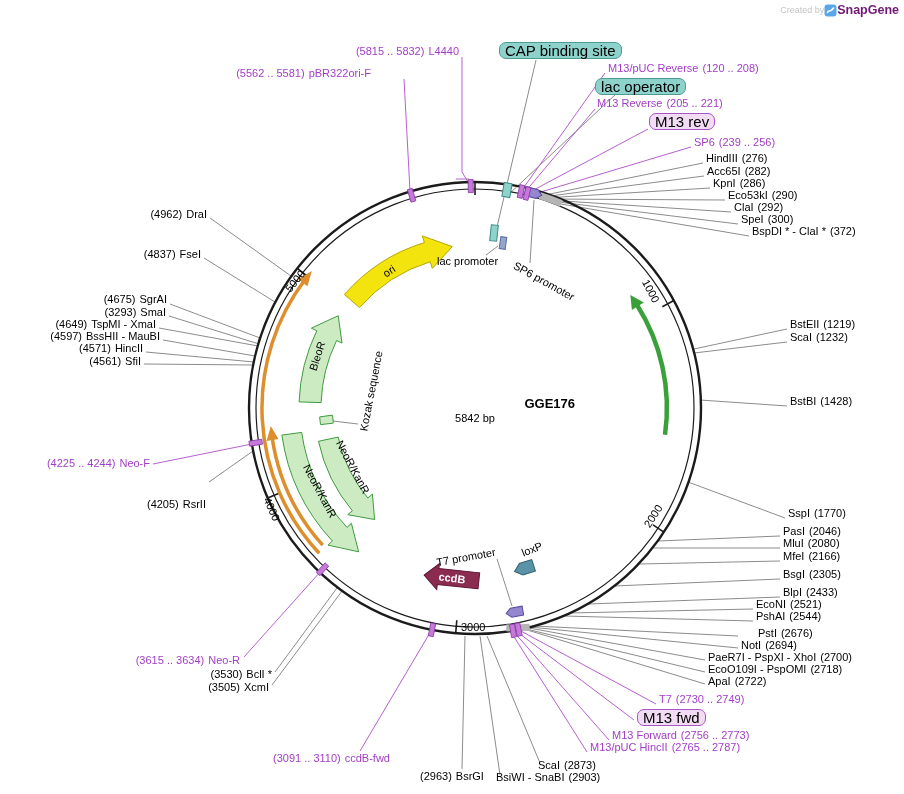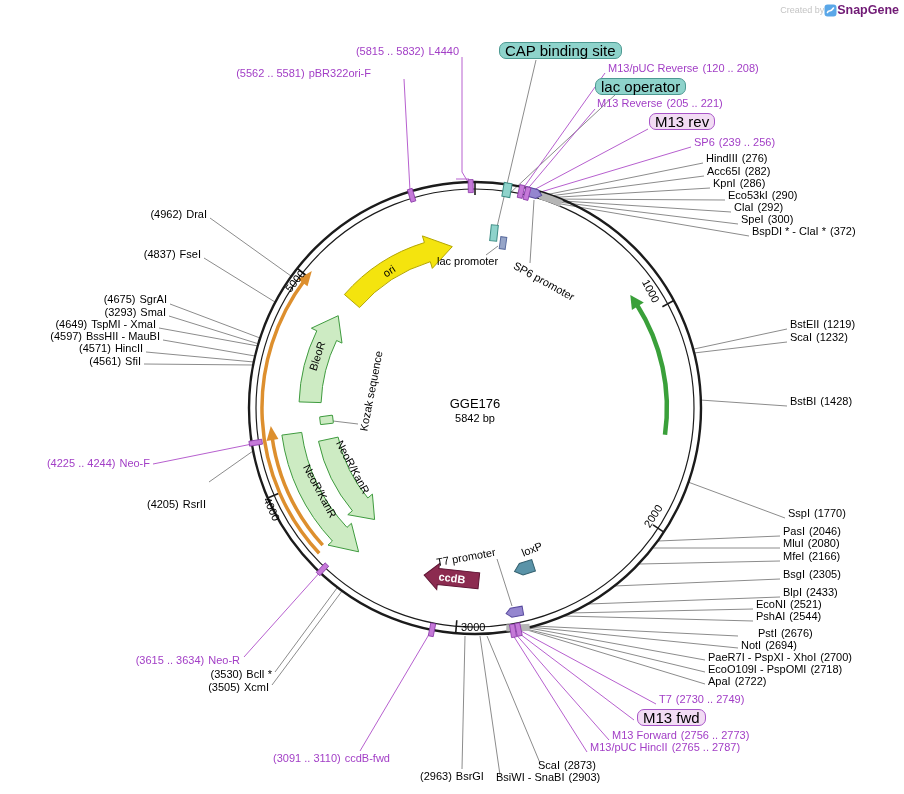--- a/index.html
+++ b/index.html
@@ -9,22 +9,22 @@
   .stage svg.map{position:absolute;left:0;top:0}
   .lbl{position:absolute;font-size:11px;line-height:13px;color:#000;white-space:nowrap}
   .lbl b{font-weight:normal}
   .pos{margin-left:4px}
   .posr{margin-right:4px}
   .pp{color:#a23ec6}
   .feat{position:absolute;font-size:11px;line-height:12px;color:#000;white-space:nowrap}
   .box{position:absolute;font-size:15px;line-height:13px;padding:1px 5px;border-radius:7px;white-space:nowrap}
   .teal{background:#8ed3cb;border:1px solid #4d9a92;color:#000}
   .plum{background:#f2dcf4;border:1px solid #a855c8;color:#000}
-  .title-name{position:absolute;left:375px;top:396px;width:200px;text-align:center;
-              font-weight:normal;font-size:13px;color:#000}
+  .title-name{position:absolute;left:375px;top:396px;width:200px;text-align:right;
+              font-weight:bold;font-size:13px;color:#000}
   .title-size{position:absolute;left:375px;top:412px;width:200px;text-align:center;
               font-size:11px;color:#000}
   .wm{position:absolute;right:5px;top:3px;display:flex;align-items:center;gap:0}
   .wm-created{font-size:9px;color:#c4c4c4}
   .wm-brand{font-size:12.5px;font-weight:bold;color:#701a75}
   .wm-icon{display:inline-flex}
 </style>
 </head>
 <body>
 

